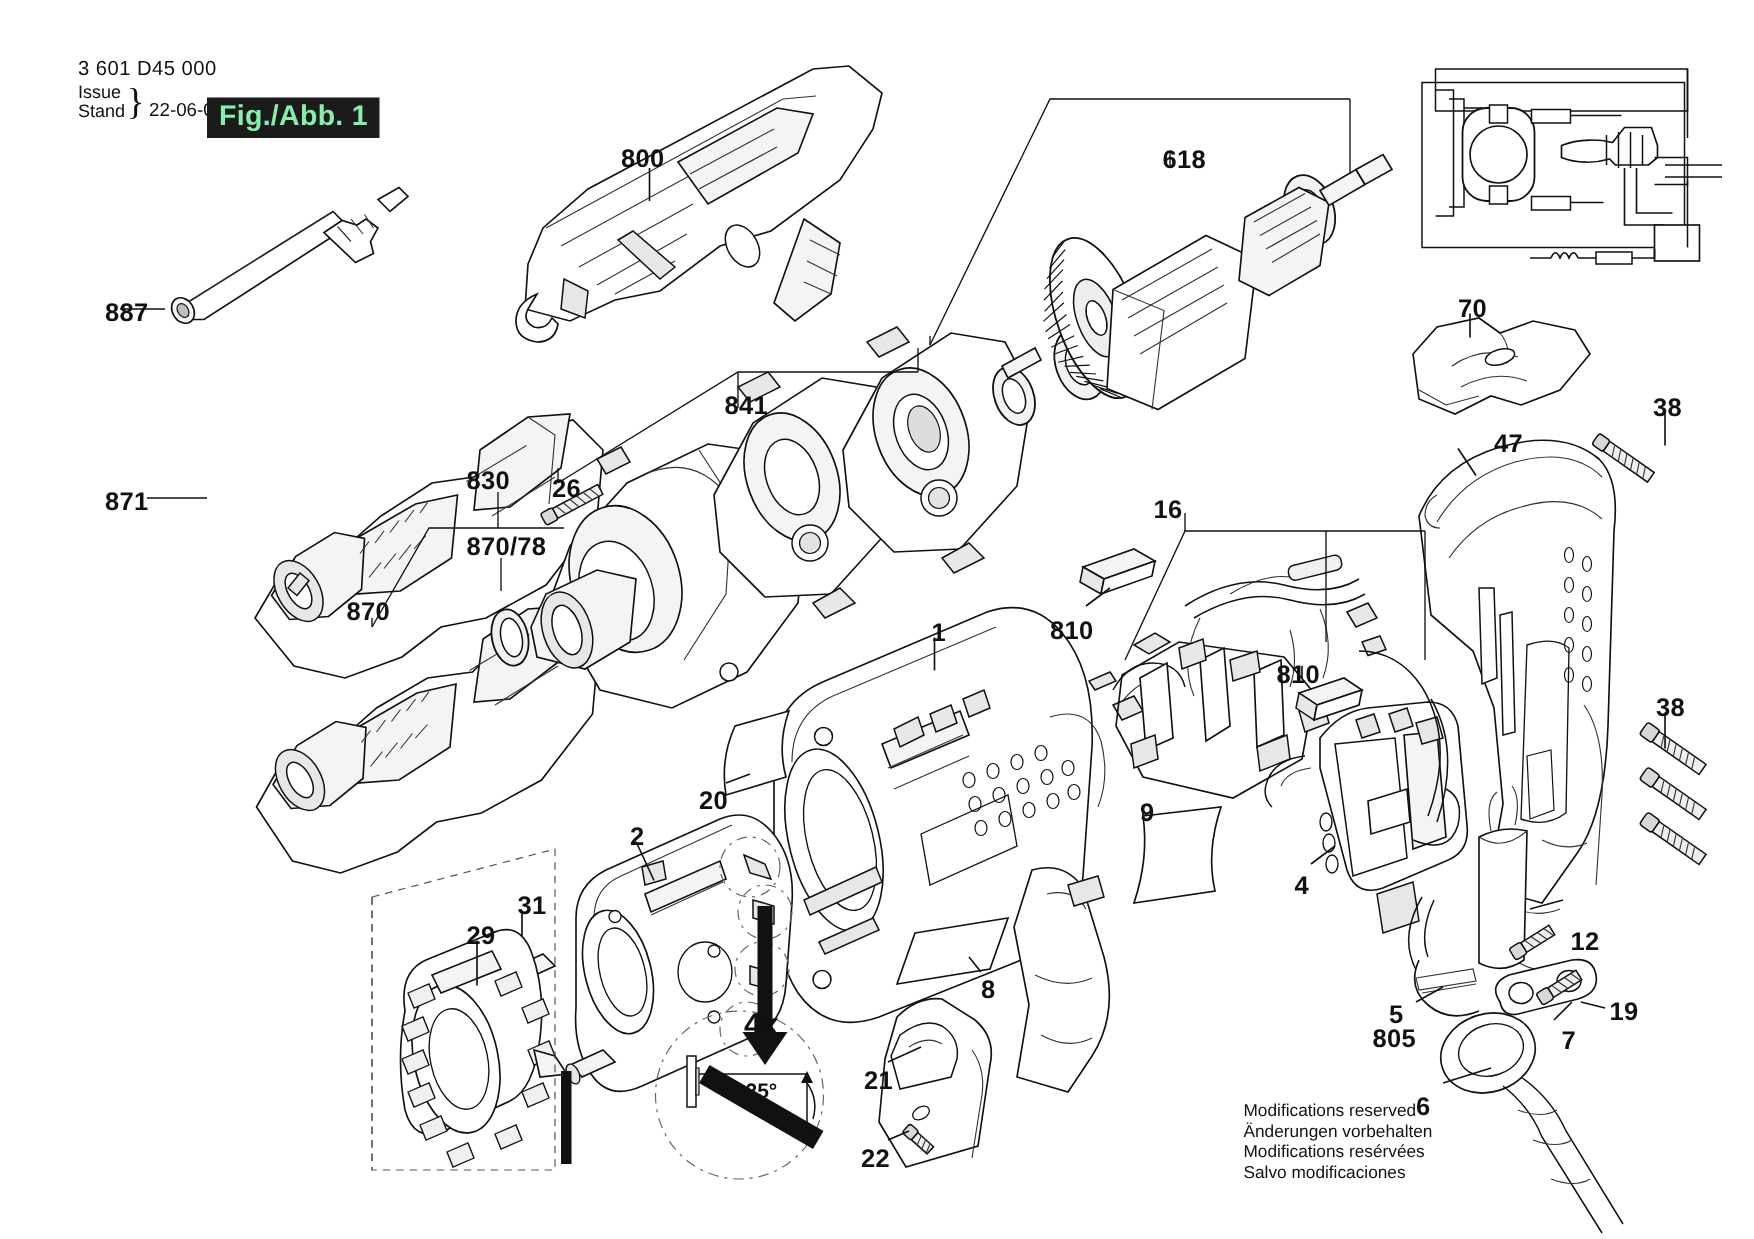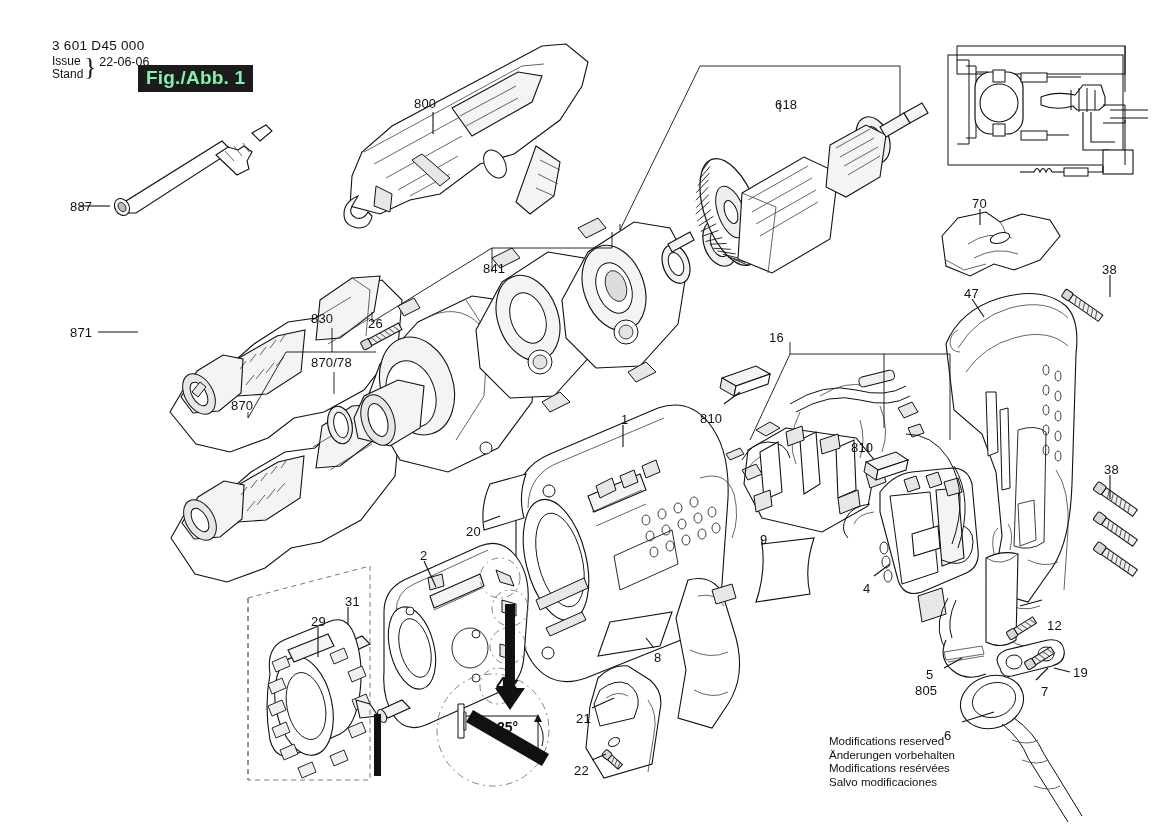--- a/index.html
+++ b/index.html
@@ -4,34 +4,34 @@
 <title>Exploded View Diagram</title>
 <style>
   html,body{margin:0;padding:0;background:#ffffff;}
   body{width:1169px;height:826px;overflow:hidden;
        font-family:"Liberation Sans","DejaVu Sans",sans-serif;color:#111;}
   #sheet{position:relative;width:1169px;height:822px;background:#fff;}
 
   
   .hdr{position:absolute;left:52px;top:38px;}
   .hdr-part{font-size:13.5px;letter-spacing:.3px;white-space:nowrap;}
-  .hdr-row2{display:flex;align-items:flex-start;margin-top:2px;}
+  .hdr-row2{display:flex;align-items:flex-end;margin-top:2px;}
   .hdr-issue{display:flex;flex-direction:column;font-size:12px;line-height:12.5px;}
   .brace{font-size:25px;line-height:23px;margin:0 2px 0 1px;font-family:"Liberation Serif",serif;}
   .hdr-date{font-size:12.5px;margin-left:1px;white-space:nowrap;}
   .figbadge{position:absolute;left:138px;top:65px;background:#1b1b1b;color:#86efac;
             font-size:19px;font-weight:bold;padding:3px 8px 4px 8px;letter-spacing:.2px;
             white-space:nowrap;line-height:20px;}
 
   
   .torque{position:absolute;left:55px;top:688px;font-size:11.5px;line-height:13.6px;white-space:pre;}
   .mods{position:absolute;left:793px;top:735px;font-size:11.5px;line-height:13.6px;white-space:pre;margin-left:36px;}
 
   
-  .lbl{position:absolute;font-size:13px;font-weight:normal;white-space:nowrap;letter-spacing:.2px;}
+  .lbl{position:absolute;font-size:17px;font-weight:bold;white-space:nowrap;letter-spacing:.2px;}
   .fourx{position:absolute;font-size:21px;font-weight:bold;letter-spacing:-.4px;}
   .deg{position:absolute;font-size:14px;font-weight:bold;}
 
   
   #art{position:absolute;left:0;top:0;width:1169px;height:826px;}
   .ln{fill:none;stroke:#111;stroke-width:1;}
   .thin{fill:none;stroke:#333;stroke-width:.75;}
   .lead{fill:none;stroke:#111;stroke-width:1.1;}
   .grp{fill:none;stroke:#111;stroke-width:.9;}
   .bodyf{fill:#ffffff;stroke:#111;stroke-width:1.1;}
@@ -604,21 +604,21 @@
       <div class="lbl" style="left: 70px; top: 199px;">887</div>
       <div class="lbl" style="left: 70px; top: 325px;">871</div>
       <div class="lbl" style="left: 231px; top: 398px;">870</div>
       <div class="lbl" style="left: 311px; top: 311px;">830</div>
       <div class="lbl" style="left: 311px; top: 355px;">870/78</div>
       <div class="lbl" style="left: 368px; top: 316px;">26</div>
       <div class="lbl" style="left: 414px; top: 96px;">800</div>
       <div class="lbl" style="left: 483px; top: 261px;">841</div>
       <div class="lbl" style="left: 775px; top: 97px;">618</div>
       <div class="lbl" style="left: 972px; top: 196px;">70</div>
-      <div class="lbl" style="left: 964px; top: 286px;">47</div>
+      <div class="lbl" style="left: 996px; top: 286px;">47</div>
       <div class="lbl" style="left: 1102px; top: 262px;">38</div>
       <div class="lbl" style="left: 769px; top: 330px;">16</div>
       <div class="lbl" style="left: 700px; top: 411px;">810</div>
       <div class="lbl" style="left: 851px; top: 440px;">810</div>
       <div class="lbl" style="left: 621px; top: 412px;">1</div>
       <div class="lbl" style="left: 466px; top: 524px;">20</div>
       <div class="lbl" style="left: 760px; top: 532px;">9</div>
       <div class="lbl" style="left: 654px; top: 650px;">8</div>
       <div class="lbl" style="left: 420px; top: 548px;">2</div>
       <div class="lbl" style="left: 345px; top: 594px;">31</div>

